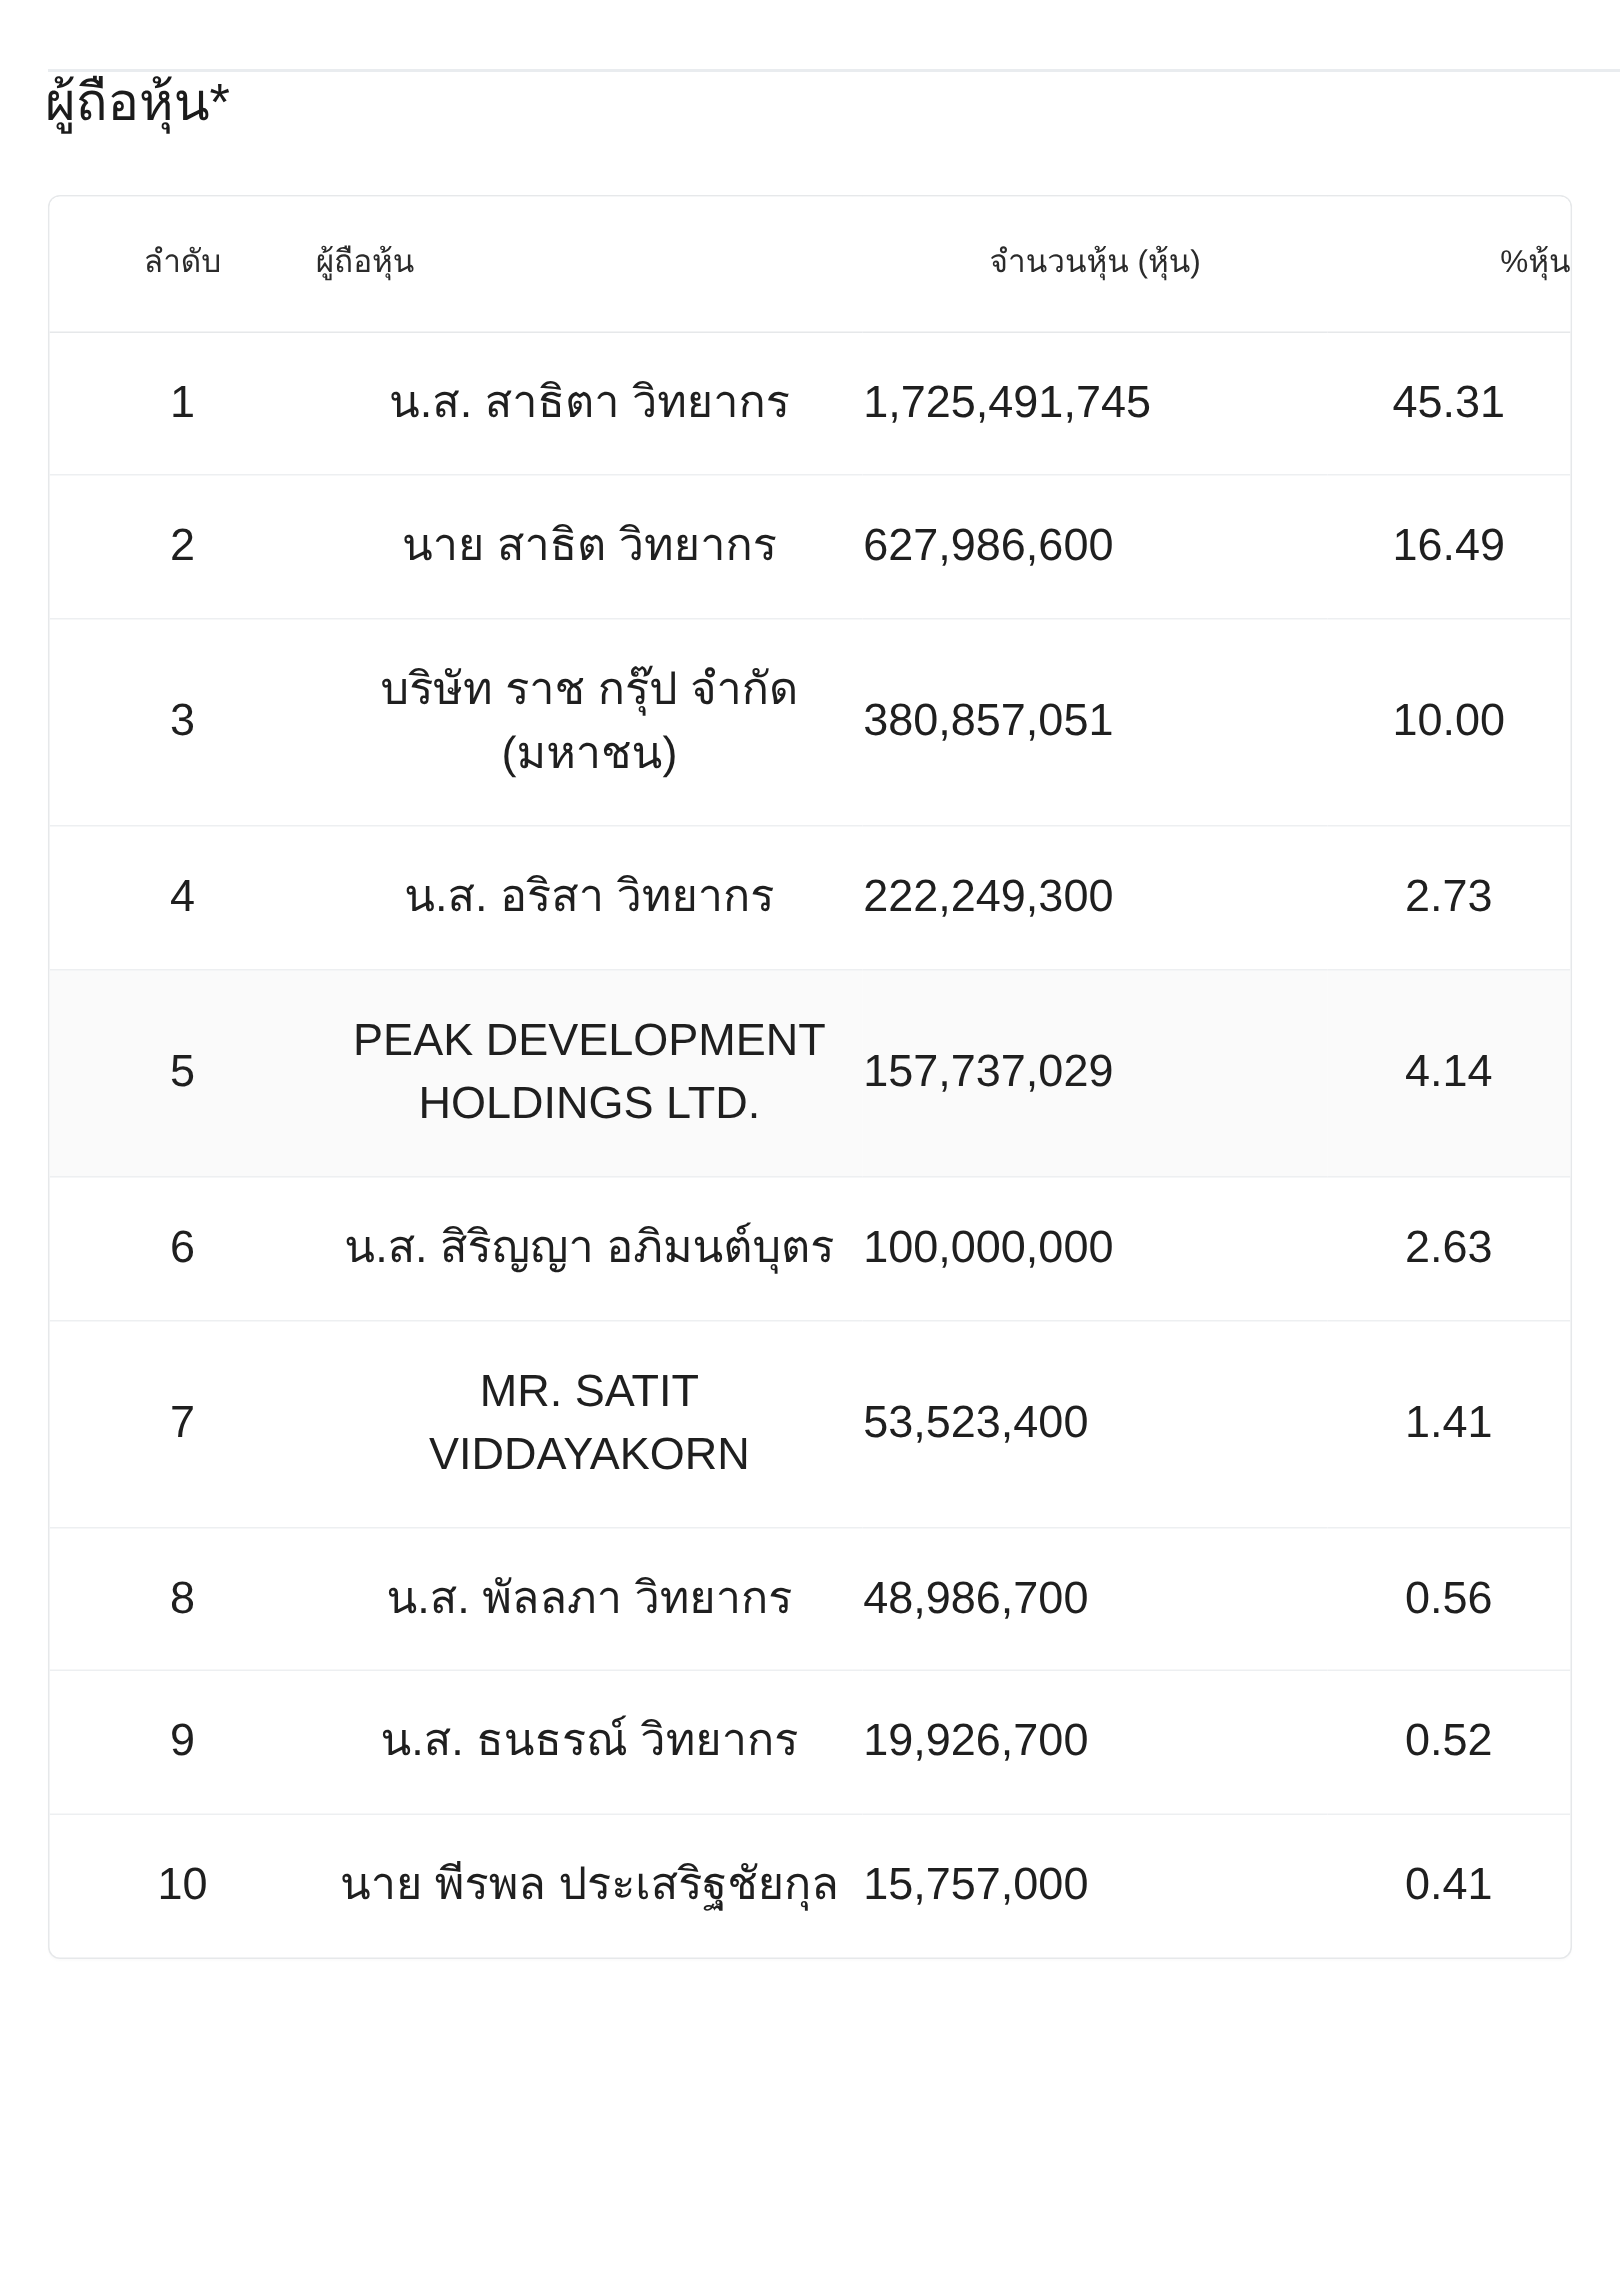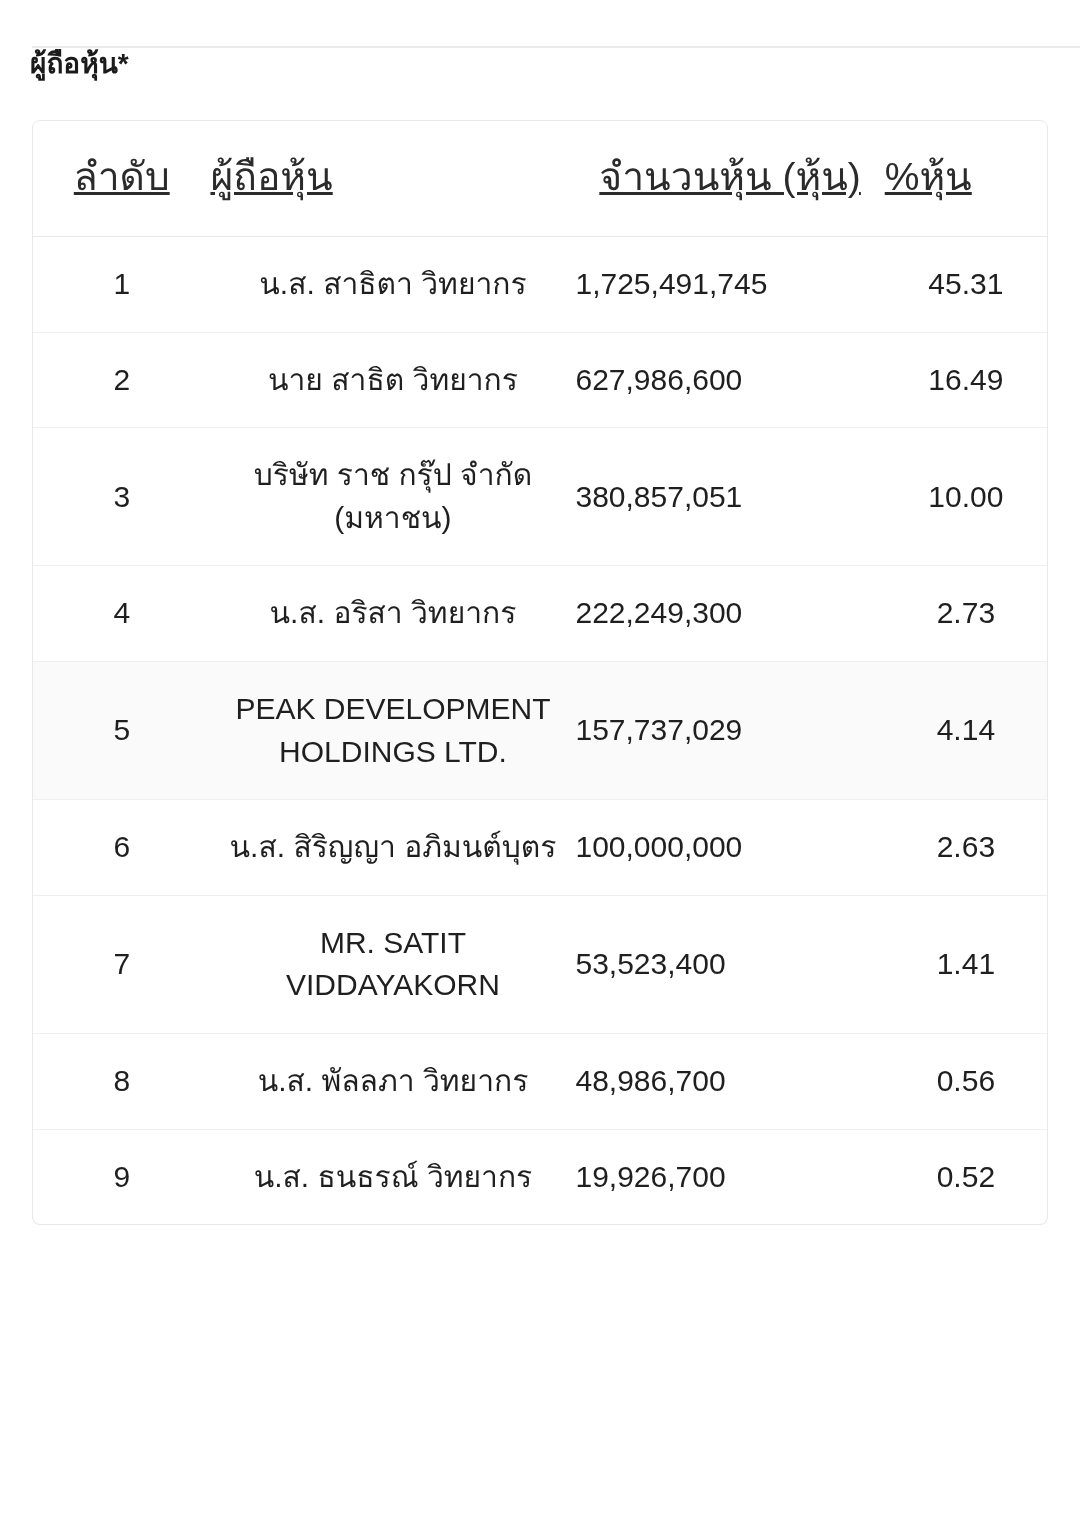--- a/index.html
+++ b/index.html
@@ -24,22 +24,22 @@
   }
   .top-rule {
     position: absolute;
     left: 32px;
     right: 0;
     top: 0;
     height: 2px;
     background: #e9ecef;
   }
   .page-title {
-    font-size: 28px;
-    font-weight: bold;
+    font-size: 35px;
+    font-weight: normal;
     letter-spacing: 0px;
     color: #1b1b1b;
     margin: 46px 0 0 30px;
     line-height: 1.3;
   }
   .table-card {
     margin: 38px 32px 0 32px;
     border: 1px solid #e6e8ea;
     border-radius: 8px;
     background: #ffffff;
@@ -50,34 +50,33 @@
     width: 100%;
     border-collapse: collapse;
     table-layout: fixed;
   }
   table.holders col.c-rank  { width: 17.5%; }
   table.holders col.c-name  { width: 36%; }
   table.holders col.c-share { width: 30.5%; }
   table.holders col.c-pct   { width: 16%; }
 
   table.holders thead th {
-    font-size: 39px;
+    font-size: 21px;
     font-weight: normal;
     color: #2b2b2b;
     padding: 30px 0 32px 0;
     border-bottom: 1px solid #e6e8ea;
     background: #ffffff;
     vertical-align: middle;
     line-height: 1.35;
-    text-decoration: underline;
   }
   th.h-rank  { text-align: center; padding-left: 6px; }
   th.h-name  { text-align: left; padding-left: 30px; }
   th.h-share { text-align: center; padding-right: 26px; }
-  th.h-pct   { text-align: left; padding-right: 34px; }
+  th.h-pct   { text-align: right; padding-right: 34px; }
 
   table.holders tbody td {
     font-size: 30px;
     color: #1f1f1f;
     border-bottom: 1px solid #edeff1;
     padding: 26px 0;
     vertical-align: middle;
     line-height: 1.42;
   }
   table.holders tbody tr:last-child td {
@@ -164,17 +163,23 @@
           <td class="t-name">น.ส. พัลลภา วิทยากร</td>
           <td class="t-share">48,986,700</td>
           <td class="t-pct">0.56</td>
         </tr>
         <tr>
           <td class="t-rank">9</td>
           <td class="t-name">น.ส. ธนธรณ์ วิทยากร</td>
           <td class="t-share">19,926,700</td>
           <td class="t-pct">0.52</td>
         </tr>
+        <tr>
+          <td class="t-rank">10</td>
+          <td class="t-name">นาย พีรพล ประเสริฐชัยกุล</td>
+          <td class="t-share">15,757,000</td>
+          <td class="t-pct">0.41</td>
+        </tr>
       </tbody>
     </table>
   </div>
 
 </div>
 
 </body></html>

